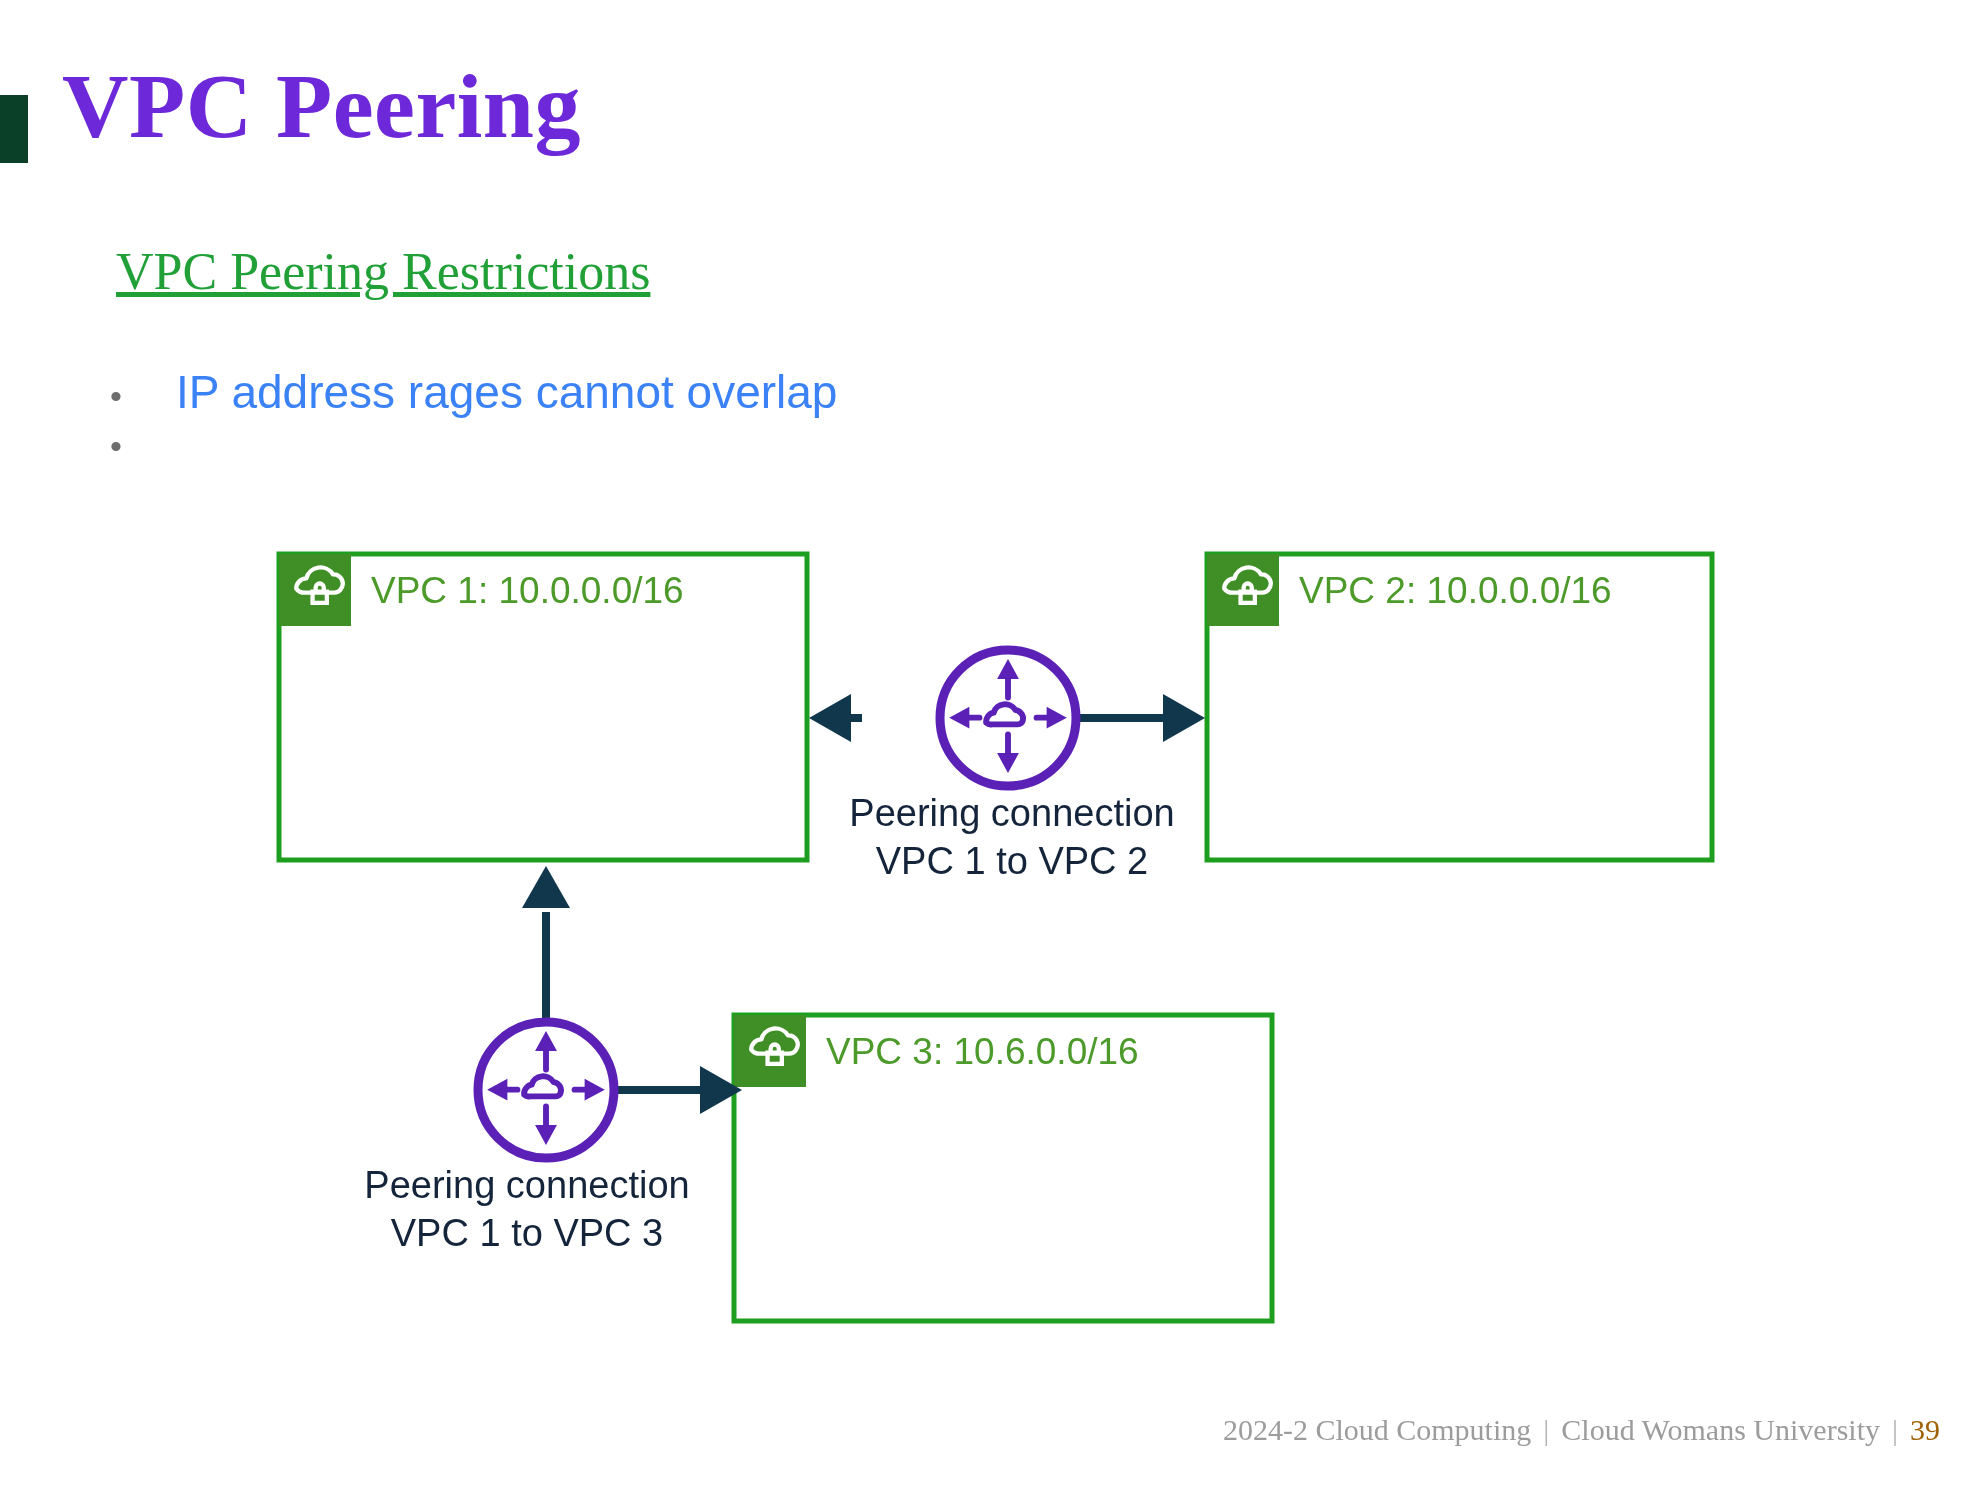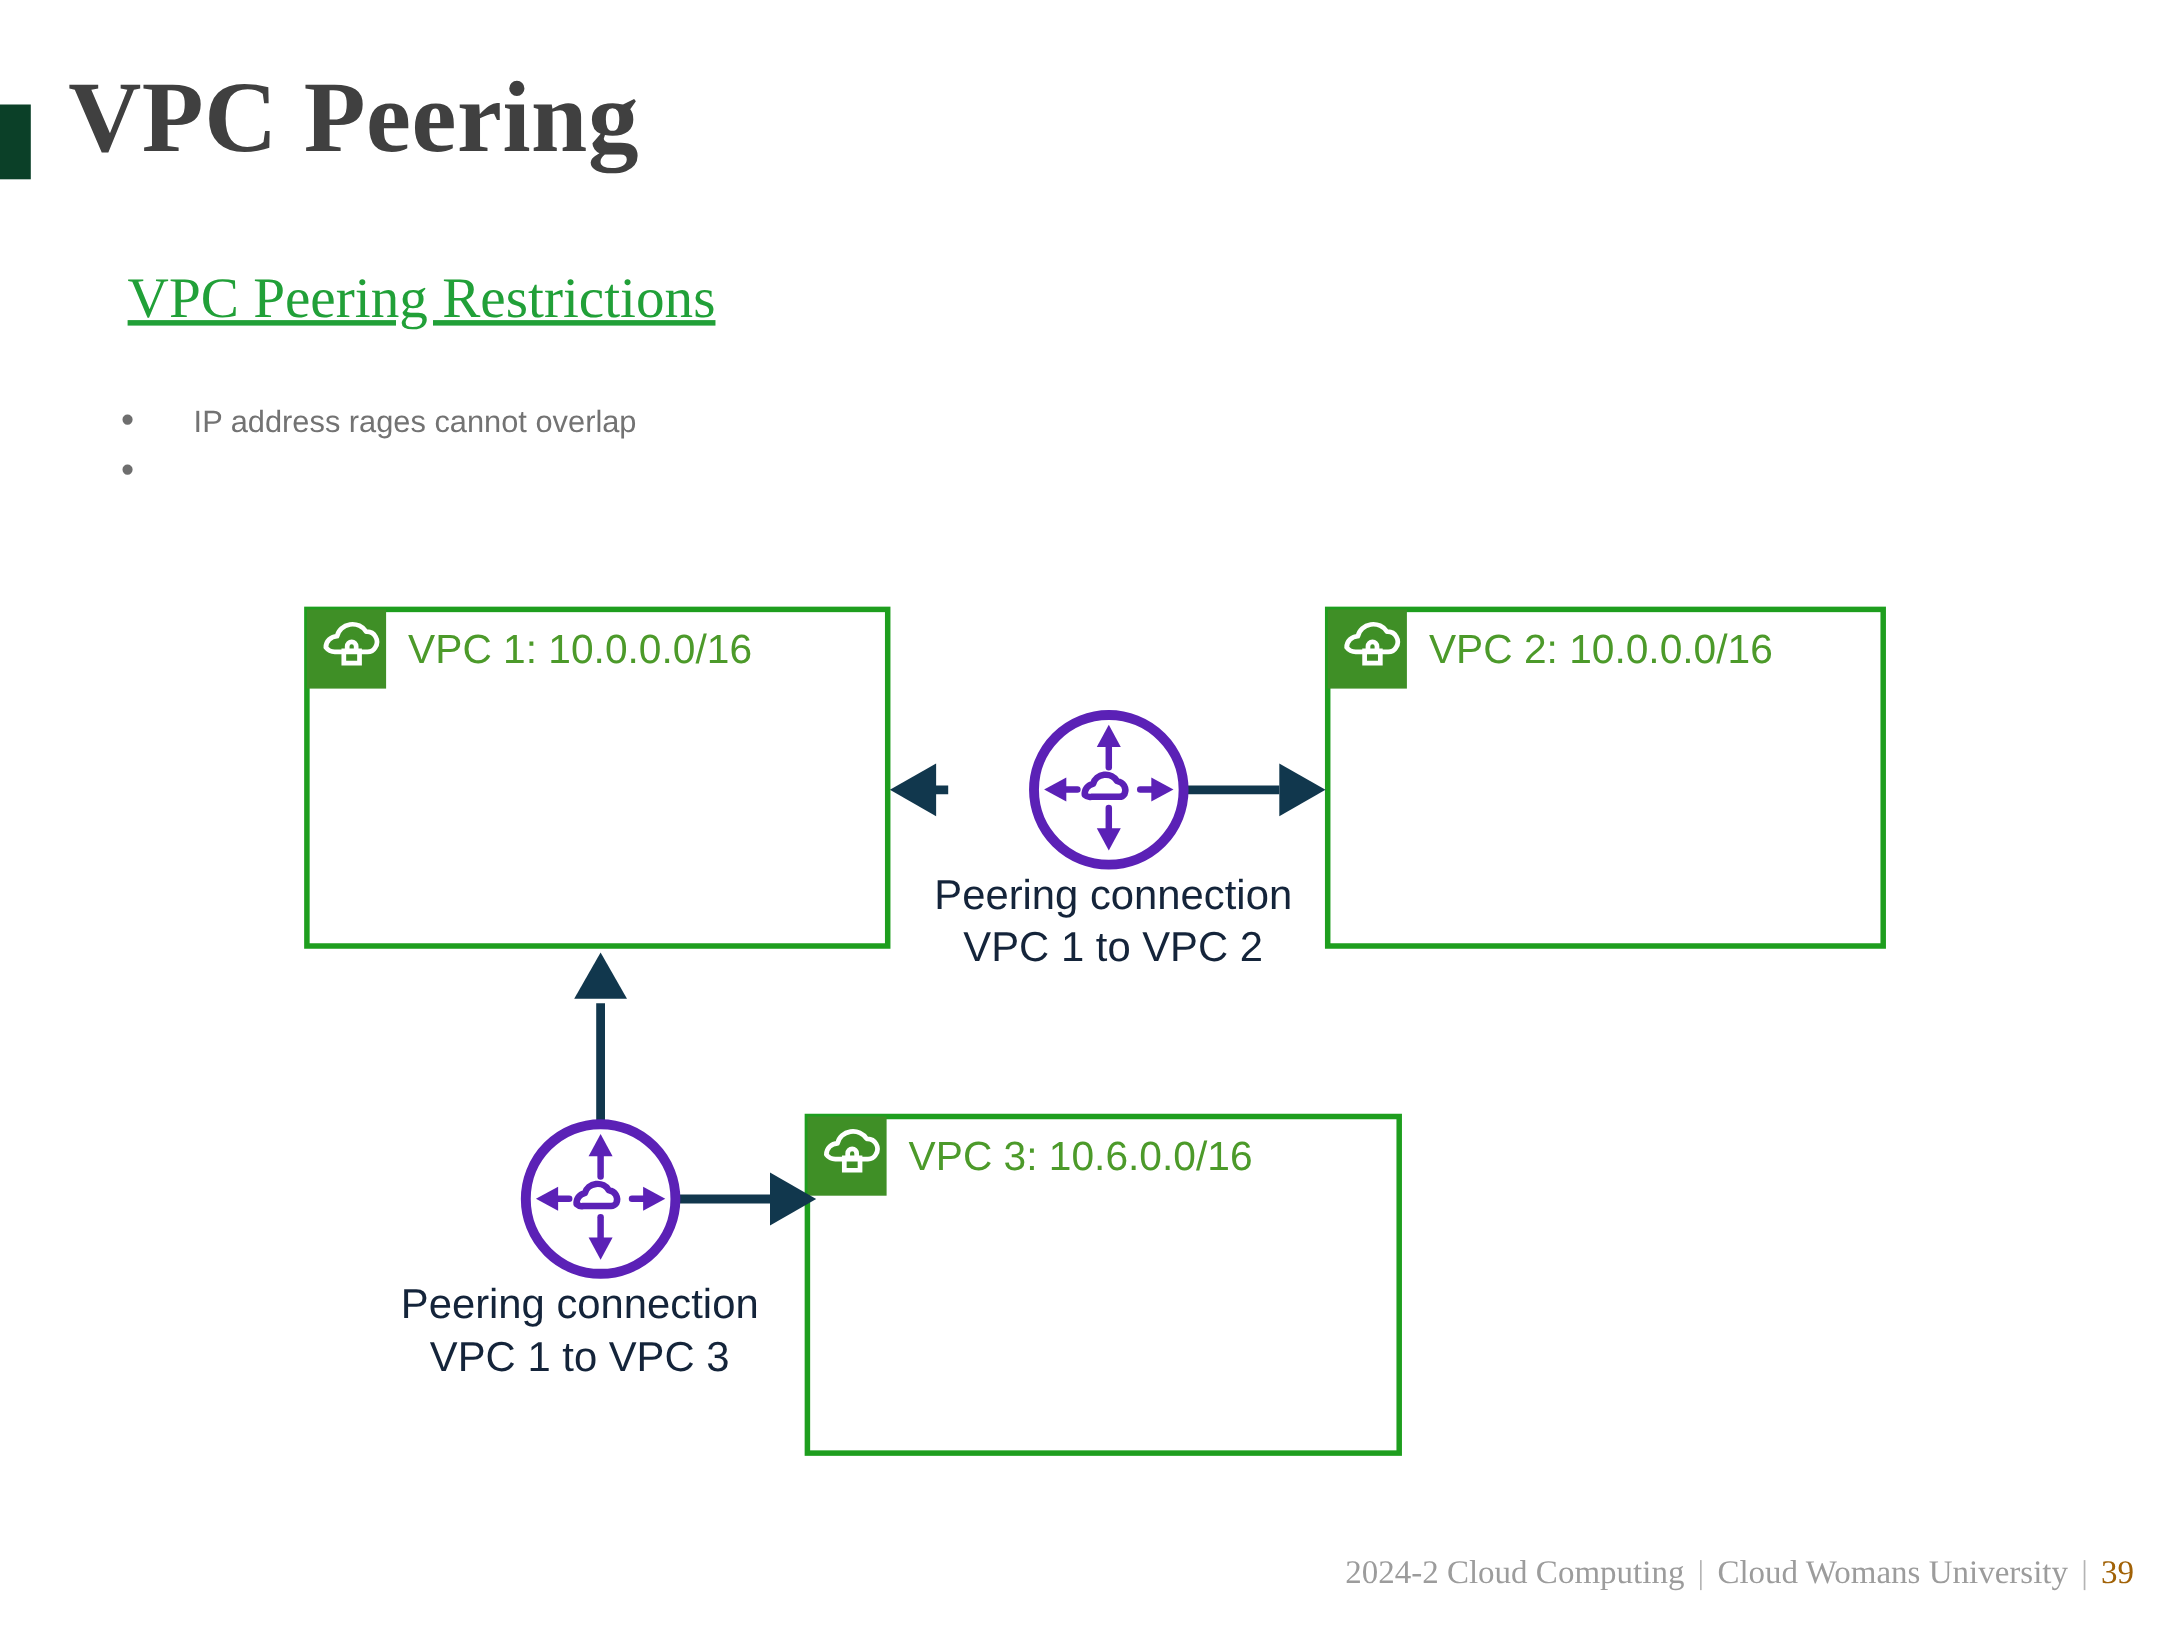--- a/index.html
+++ b/index.html
@@ -26,21 +26,21 @@
     background: #0B4028;
   }
   #page-title {
     position: absolute;
     left: 62px;
     top: 58px;
     font-family: "Liberation Serif", serif;
     font-size: 92px;
     line-height: 1.05;
     font-weight: 700;
-    color: #404040;
+    color: #6d28d9;
     letter-spacing: 0.5px;
     white-space: nowrap;
   }
 
   #section-subtitle {
     position: absolute;
     left: 116px;
     top: 243px;
     font-family: "Liberation Serif", serif;
     font-size: 52px;
@@ -64,23 +64,23 @@
     margin-bottom: 10px;
   }
   .bullet-dot {
     width: 66px;
     flex: 0 0 66px;
     font-size: 34px;
     color: #6E6E6E;
     line-height: 1;
   }
   .bullet-text {
-    font-size: 28px;
+    font-size: 46px;
     line-height: 1.18;
-    color: #737373;
+    color: #3b82f6;
     white-space: nowrap;
   }
 
   
   #diagram {
     position: absolute;
     left: 0px;
     top: 0px;
     width: 1980px;
     height: 1236px;

